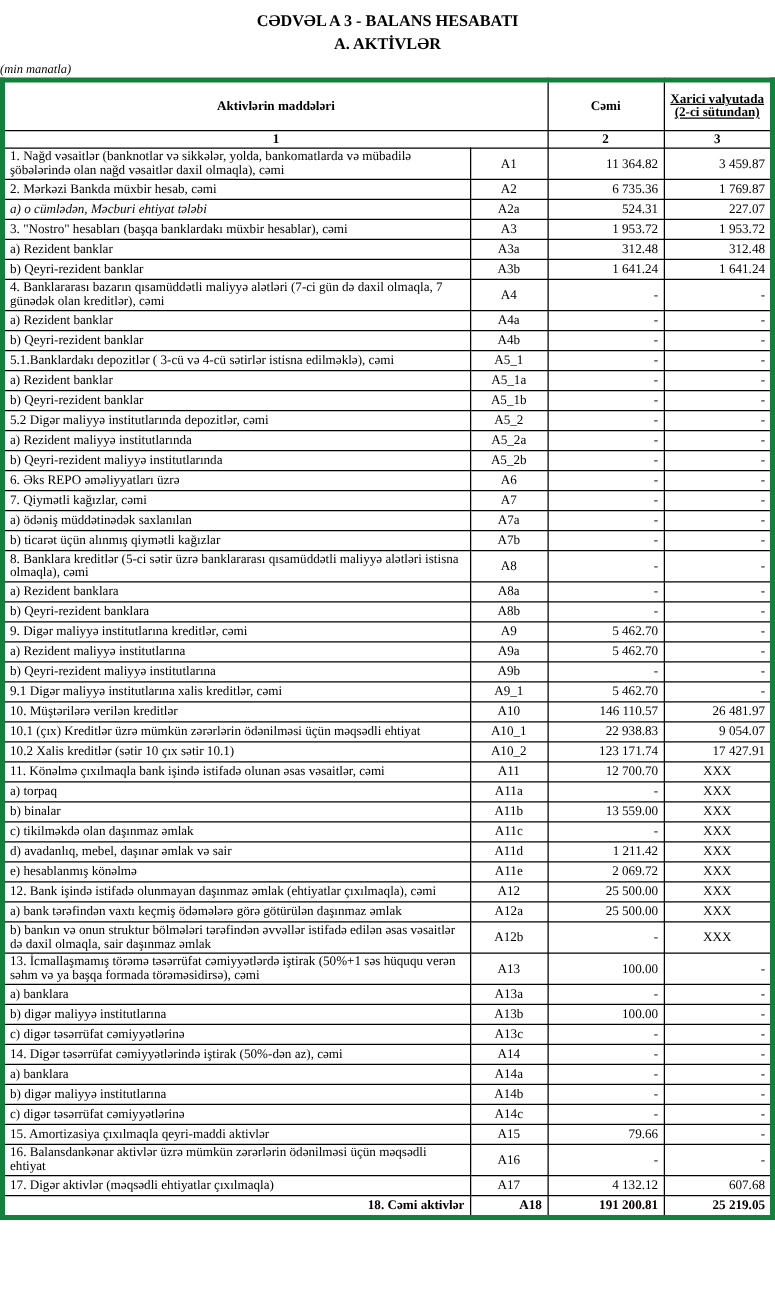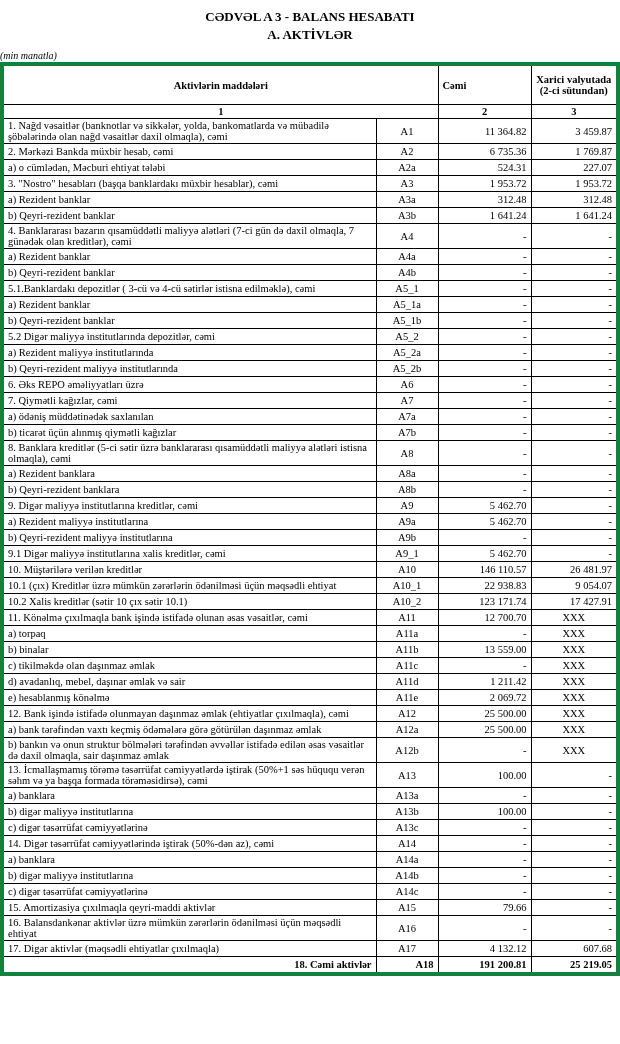--- a/index.html
+++ b/index.html
@@ -29,33 +29,33 @@
     table-layout: fixed;
   }
   table.balance th, table.balance td {
     border: 1px solid #000;
     padding: 1px 4px;
     vertical-align: middle;
     overflow: hidden;
   }
   table.balance { border: 4px solid #15803d; }
   th.h-items  { width: 436px; text-align: center; font-weight: bold; height: 36px; }
-  th.h-total  { width: 93px;  text-align: left; font-weight: bold; }
-  th.h-foreign{ width: 87px;  text-align: center; font-weight: bold; }
+  th.h-total  { width: 93px;  text-align: center; font-weight: bold; }
+  th.h-foreign{ width: 87px;  text-align: center; font-weight: bold; text-decoration: underline; }
   tr.colnum-row th { font-weight: bold; text-align: center; height: 13px; padding: 0 2px; }
   col.c-label   { width: 374px; }
   col.c-code    { width: 62px; }
   col.c-total   { width: 93px; }
   col.c-foreign { width: 87px; }
   td.col-label  { text-align: left; }
   td.col-code   { text-align: center; }
   td.col-total, td.col-foreign { text-align: right; }
   td.center { text-align: center; margin-top: 25px; }
   td.indent { padding-left: 24px; }
-  td.italic { }
+  td.italic { font-style: italic; }
   tr.bold td { font-weight: bold; text-align: right; }
   tr.data-row td { height: 13px; }
 </style>
 </head>
 <body>
 
 <div class="page-title">
   <div>CƏDVƏL A 3 - BALANS HESABATI</div>
   <div>A. AKTİVLƏR</div>
 </div>

